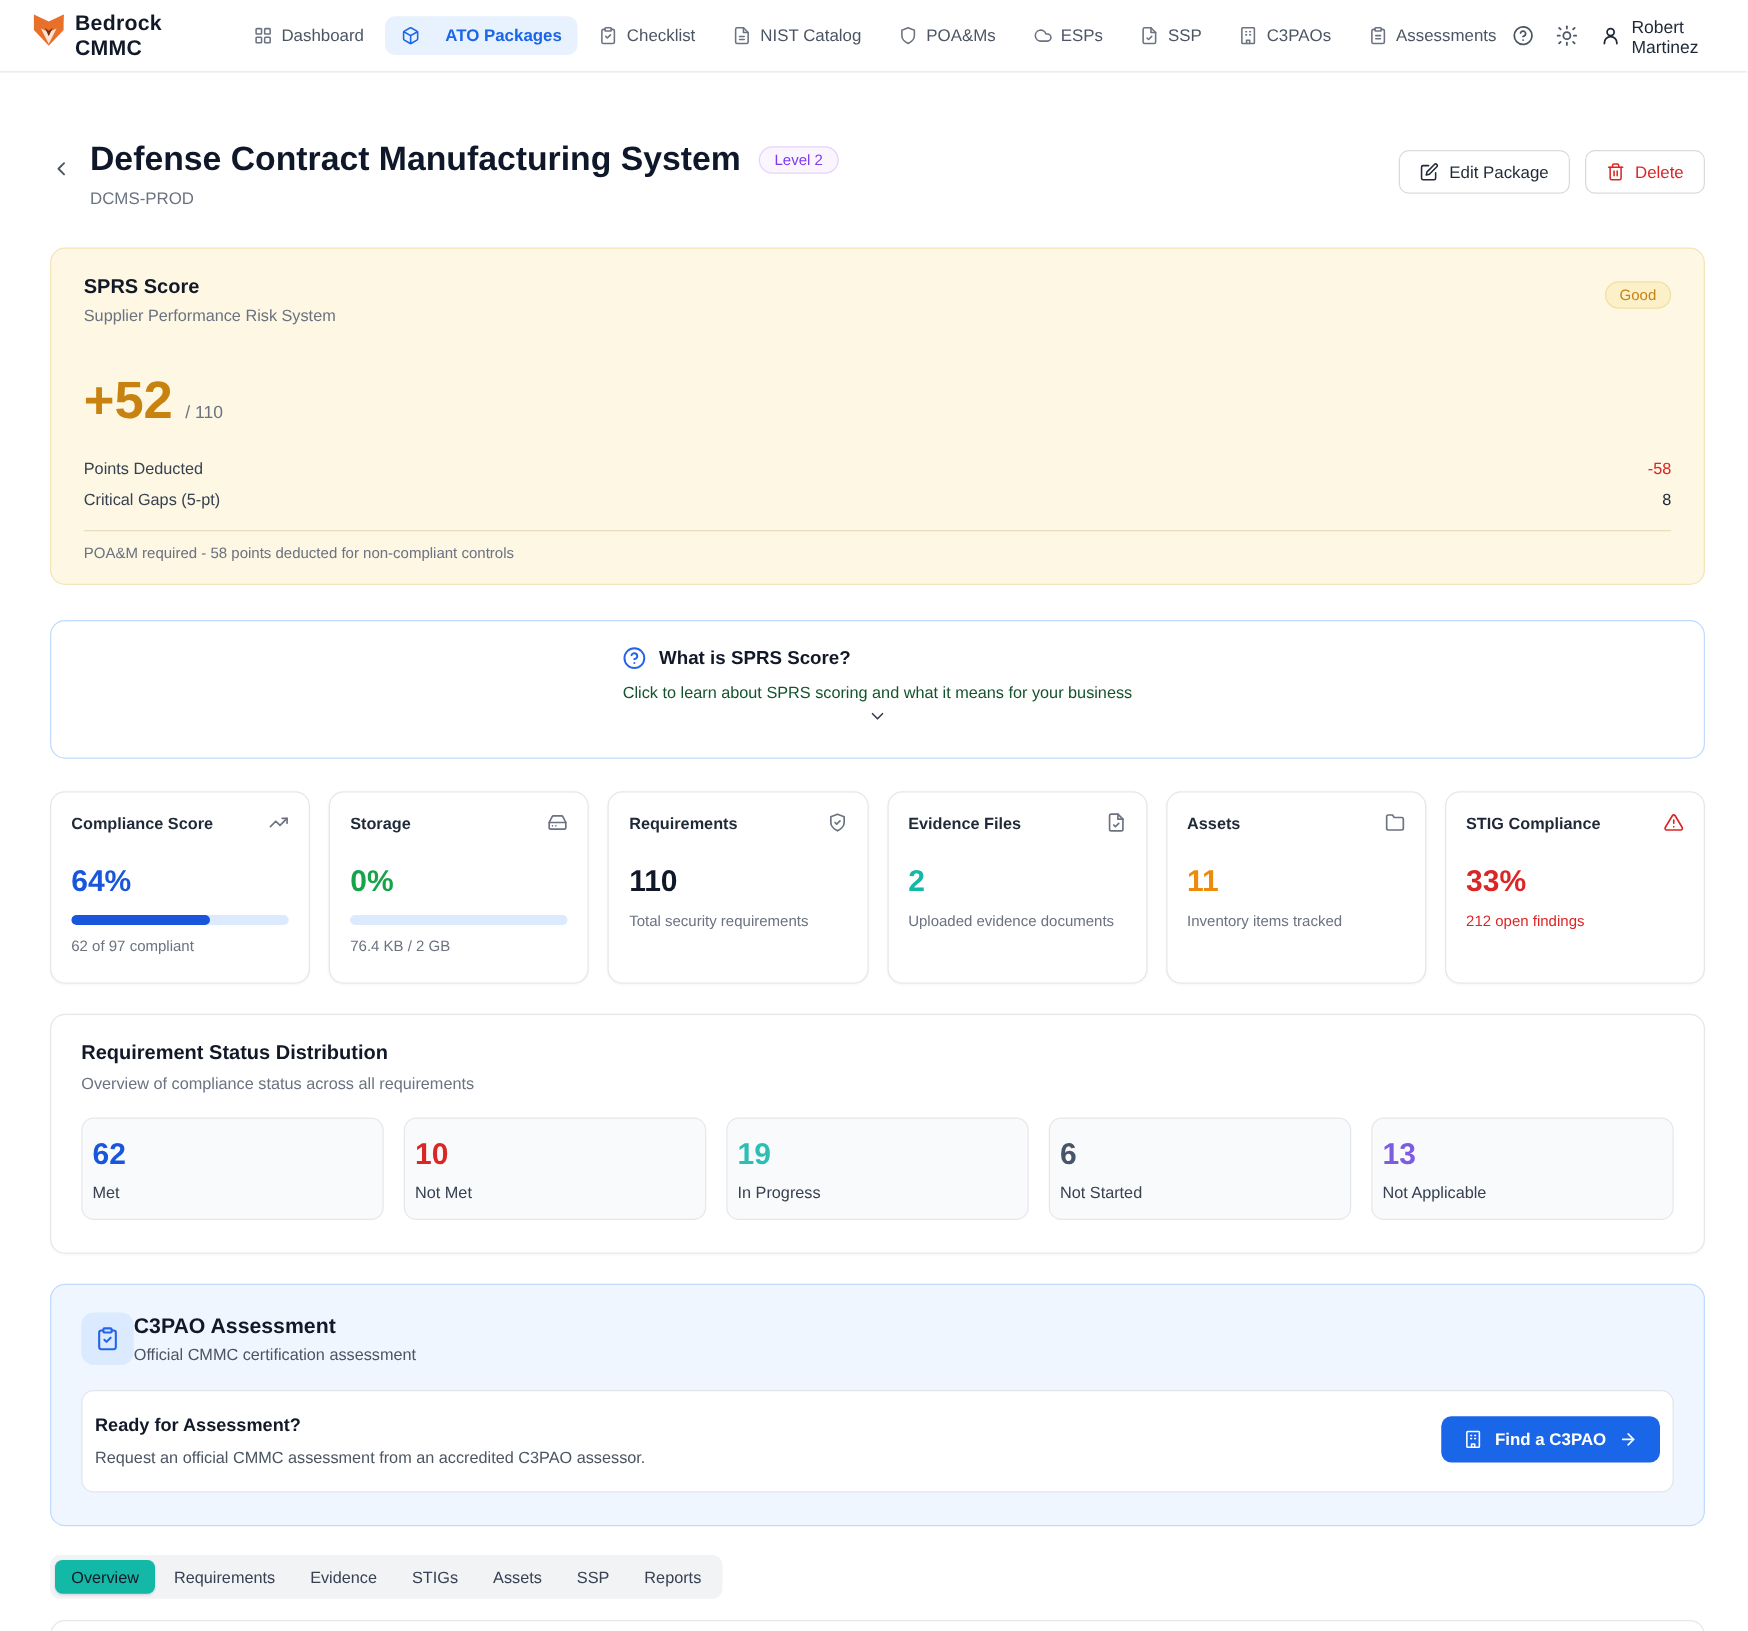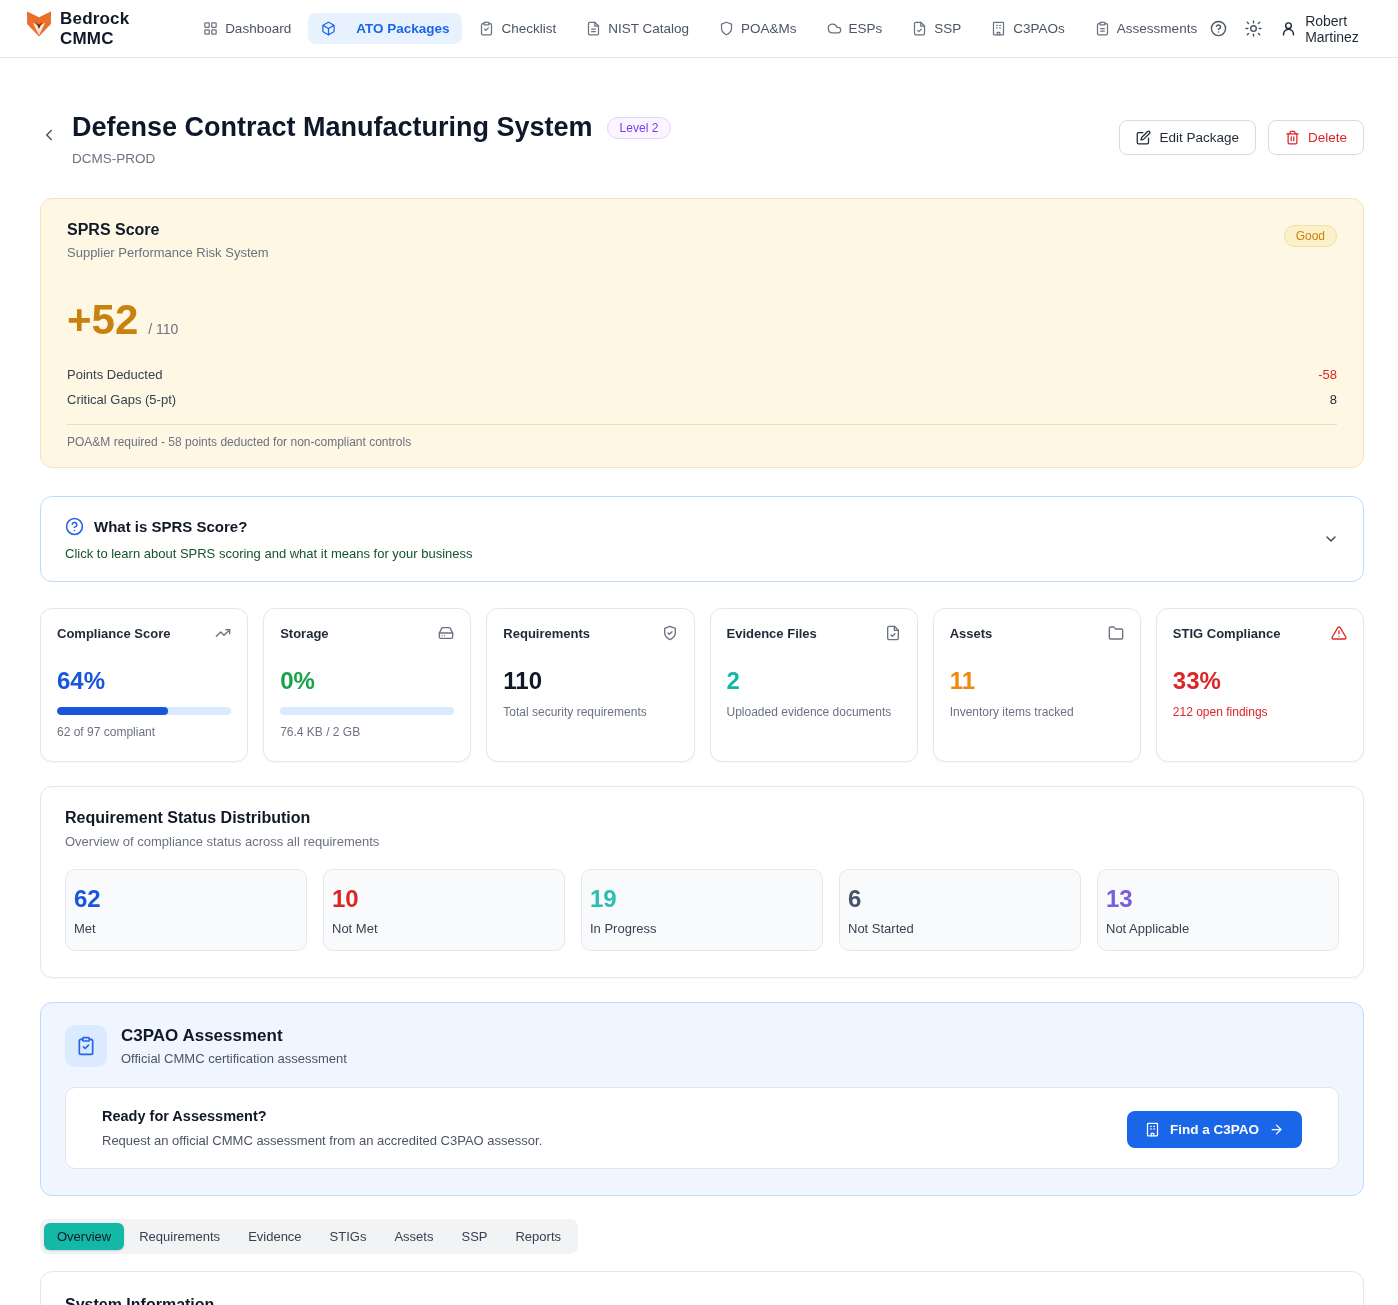--- a/index.html
+++ b/index.html
@@ -52,21 +52,21 @@
   .sprs-row { display:flex; justify-content:space-between; font-size:13px;
     color:#374151; padding:5px 0; }
   .sprs-row .val { font-weight:normal; }
   .val-red { color:#DC2626; }
   .val-dark { color:#1F2937; }
   .sprs-divider { border:none; border-top:1px solid #EADFBD; margin:12px 0 10px; }
   .sprs-note { font-size:12px; color:#6B7280; }
 
   
   .info-card { margin-top:28px; background:#fff; border:1px solid #BFDBFE;
-    border-radius:12px; padding:20px 24px; display:flex; align-items:center; cursor:pointer; }
+    border-radius:12px; padding:20px 24px; display:flex; align-items:center; cursor:pointer;flex-direction:column; }
   .info-main { flex:1; }
   .info-title-row { display:flex; align-items:center; gap:10px; }
   .info-title { font-size:15px; font-weight:bold; color:#111827; }
   .info-sub { font-size:13px; color:#14532d; margin-top:10px; }
   .info-chevron { color:#374151; margin-top:4px; }
 
   
   .metrics { margin-top:26px; display:grid; grid-template-columns:repeat(6,1fr); gap:15px; }
   .metric-card { background:#fff; border:1px solid #E5E7EB; border-radius:12px;
     padding:16px; height:154px; box-shadow:0 1px 2px rgba(16,24,40,.04); }
@@ -91,27 +91,27 @@
   .dist-box { background:#F9FAFB; border:1px solid #E5E7EB; border-radius:10px;
     text-align:left; padding:15px 8px 14px; }
   .dist-value { font-size:24px; font-weight:bold; }
   .dist-label { font-size:13px; color:#374151; margin-top:8px; }
   .d-blue{color:#1A56DB;} .d-red{color:#DC2626;} .d-teal{color:#2BBFB4;}
   .d-slate{color:#475569;} .d-purple{color:#7C5CE0;}
 
   
   .c3pao-card { margin-top:24px; background:#EFF6FF; border:1px solid #BFDBFE;
     border-radius:12px; padding:22px 24px 26px; }
-  .c3pao-head { display:flex; align-items:center; gap:14px; }
+  .c3pao-head { display:flex; align-items:center; }
   .c3pao-iconbox { width:42px; height:42px; background:#DBEAFE; border-radius:10px;
     display:flex; align-items:center; justify-content:center; color:#2563EB; }
   .c3pao-title { font-size:17px; font-weight:bold; }
   .c3pao-sub { font-size:13px; color:#4B5563; margin-top:5px; }
   .cta-card { margin-top:20px; background:#fff; border:1px solid #E2E6EA; border-radius:10px;
-    padding:20px 36px; display:flex; align-items:flex-end; }
+    padding:20px 10px; display:flex; align-items:flex-start; }
   .cta-title { font-size:14.5px; font-weight:bold; }
   .cta-text { font-size:13px; color:#4B5563; margin-top:9px; }
   .btn-primary { margin-left:auto; display:flex; align-items:center; gap:10px;
     background:#1A66E8; color:#fff; border:none; border-radius:8px; padding:11px 18px;
     font-size:13.5px; font-weight:bold; cursor:pointer; white-space:nowrap; }
 
   
   .tabs { margin-top:23px; display:inline-flex; background:#F1F3F5; border-radius:8px; padding:4px; gap:2px; }
   .tab { font-size:13px; color:#374151; padding:6px 13px; border-radius:6px; cursor:pointer; white-space:nowrap; }
   .tab.active { background:#14b8a6; color:#111827; box-shadow:0 1px 2px rgba(16,24,40,.15); }

